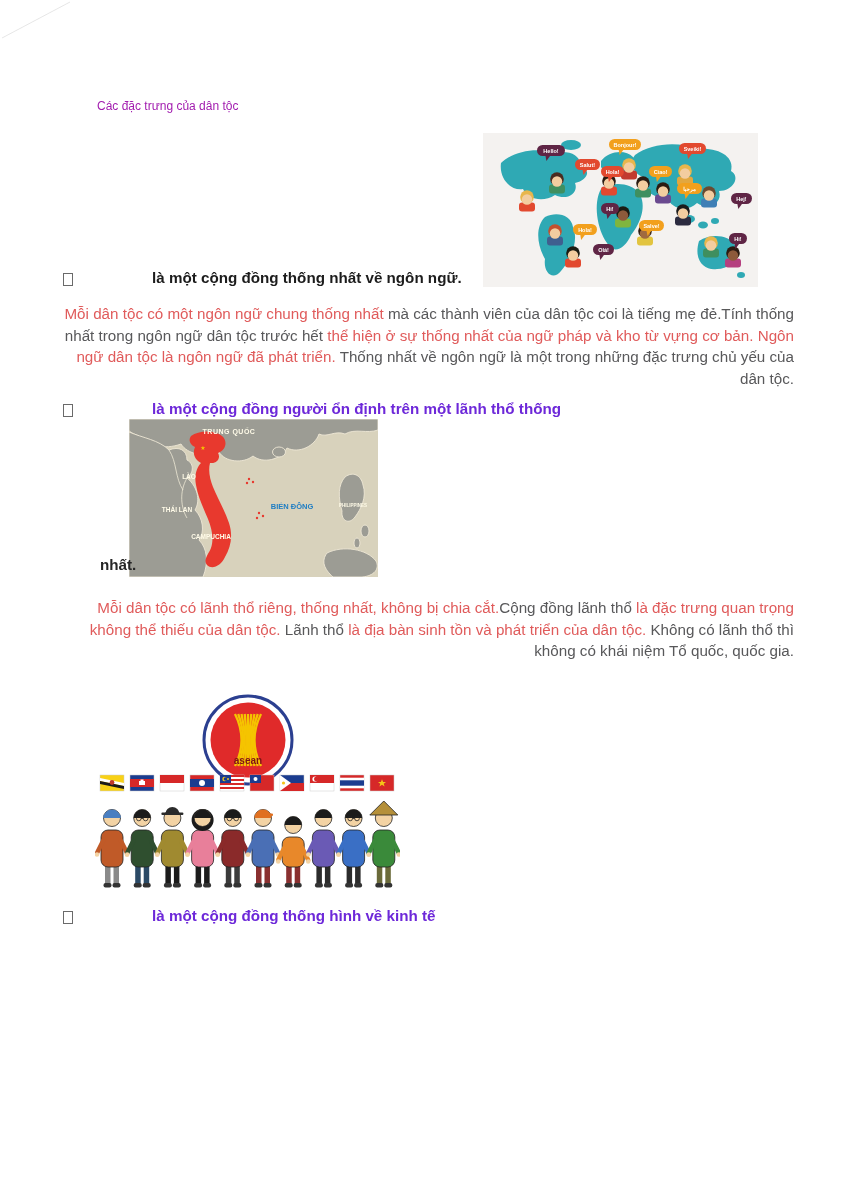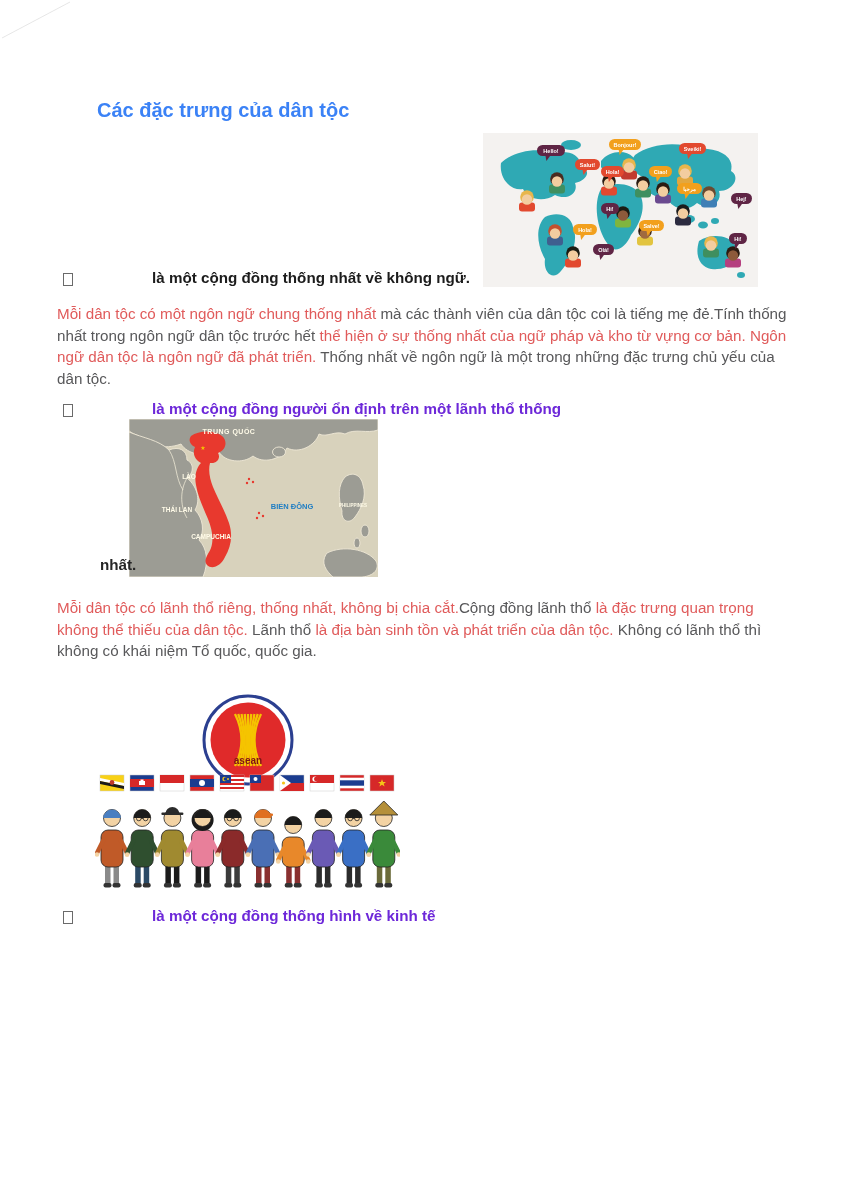--- a/index.html
+++ b/index.html
@@ -1,25 +1,25 @@
 <!DOCTYPE html>
 <html><head>
 <meta charset="utf-8">
 <style>
   html,body{margin:0;padding:0;background:#fff}
   #page{position:relative;width:841px;height:1191px;background:#ffffff;overflow:hidden;
         font-family:"Liberation Sans",sans-serif}
   .abs{position:absolute}
-  .doc-title{font-weight:bold;font-size:20px;color:#3b82f6;white-space:nowrap}
+  .doc-title{font-weight:normal;font-size:12px;color:#a21caf;white-space:nowrap}
   .bullet-row{position:absolute;left:57px;height:22px}
   .bullet-box{position:absolute;left:6px;top:4px;width:8px;height:11px;border:1.2px solid #6a6a6a;background:#fff}
   .bullet-label{position:absolute;left:95px;top:0;font-weight:bold;font-size:15.2px;white-space:nowrap}
   .h-black{color:#1c1c1c}
   .h-gray{color:#6d28d9}
-  .para{position:absolute;left:57px;width:737px;font-size:15.2px;line-height:21.6px;margin:0;text-align:left}
+  .para{position:absolute;left:57px;width:737px;font-size:15.2px;line-height:21.6px;margin:0;text-align:right}
   .t-red{color:#e05b5b}
   .t-gray{color:#58585a}
   .cont{font-weight:bold;font-size:15.2px;color:#262626}
   svg text{font-family:"Liberation Sans",sans-serif}
 </style>
 </head>
 <body>
 
 <div id="page">
 
@@ -185,21 +185,21 @@
         <g>
           <rect x="248" y="60" width="21" height="11" rx="5.5" fill="#5f2545"></rect>
           <polygon points="254.3,70.5 259.3,70.5 255.3,76" fill="#5f2545"></polygon>
           <text x="258.5" y="67.8" font-size="5.5" font-weight="bold" fill="#fff" text-anchor="middle">Hej!</text>
         </g>
       </g>
   </svg>
 
   <div class="bullet-row" style="top:269px">
     <span class="bullet-box"></span>
-    <span class="bullet-label h-black">là một cộng đồng thống nhất về không ngữ.</span>
+    <span class="bullet-label h-black">là một cộng đồng thống nhất về ngôn ngữ.</span>
   </div>
 
   <p class="para" style="top:303px"><span class="t-red">Mỗi dân tộc có một ngôn ngữ chung thống nhất</span><span class="t-gray"> mà các thành viên của dân tộc coi là tiếng mẹ đẻ.Tính thống nhất trong ngôn ngữ dân tộc trước hết </span><span class="t-red">thể hiện ở sự thống nhất của ngữ pháp và kho từ vựng cơ bản. Ngôn ngữ dân tộc là ngôn ngữ đã phát triển.</span><span class="t-gray"> Thống nhất về ngôn ngữ là một trong những đặc trưng chủ yếu của dân tộc.</span></p>
 
   <div class="bullet-row" style="top:400px">
     <span class="bullet-box"></span>
     <span class="bullet-label h-gray">là một cộng đồng người ổn định trên một lãnh thổ thống</span>
   </div>
 
   <svg class="abs" style="left:129px;top:419px" width="249" height="158" viewBox="0 0 249 158">

